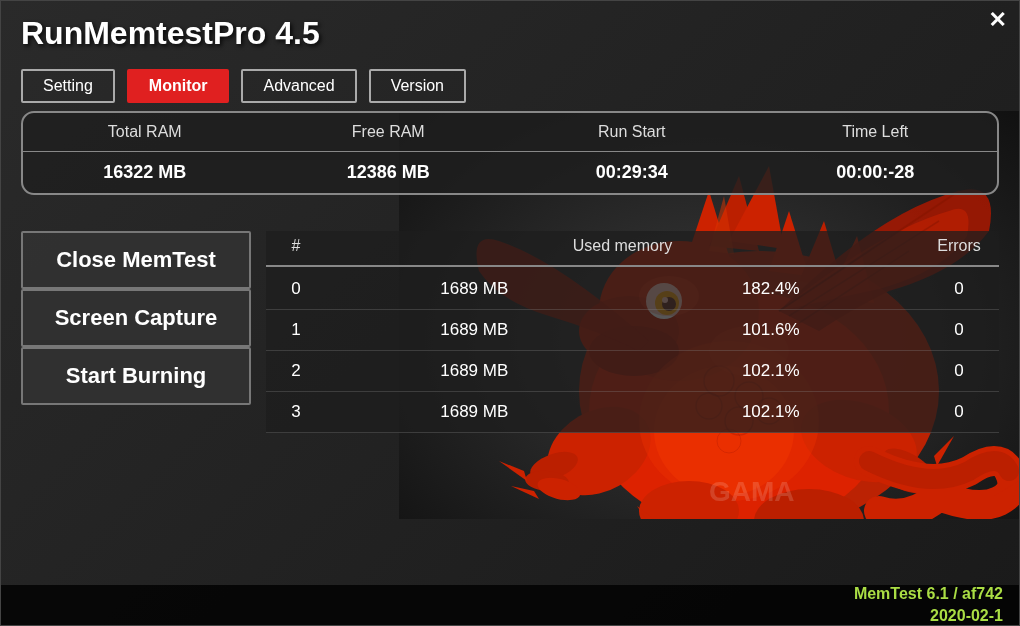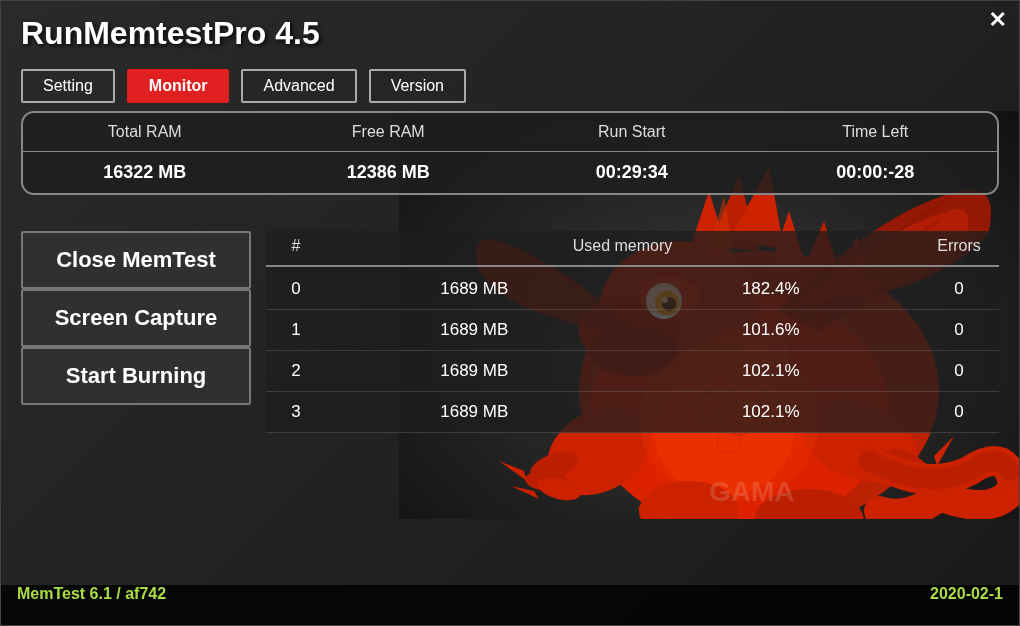--- a/index.html
+++ b/index.html
@@ -182,24 +182,25 @@
 
     
     .footer {
       position: absolute;
       bottom: 0;
       left: 0;
       right: 0;
       height: 40px;
       background: rgba(0,0,0,0.8);
       display: flex;
-      align-items: flex-start;
+      align-items: flex-end;
       justify-content: space-between;
       padding: 0 16px;
       z-index: 5;
+      flex-direction: column;
     }
 
     .footer-left {
       color: #aadd44;
       font-size: 16px;
       font-weight: bold;
     }
 
     .footer-right {
       color: #aadd44;

